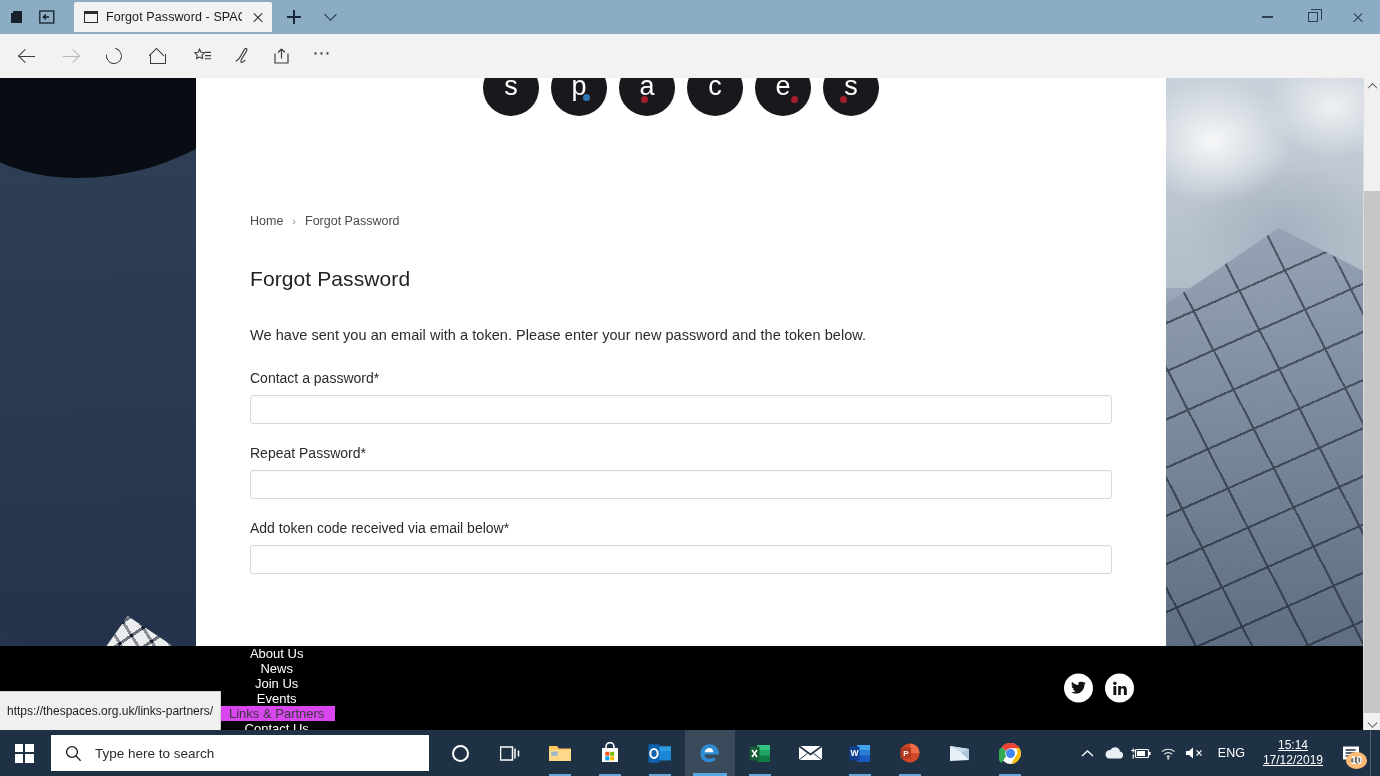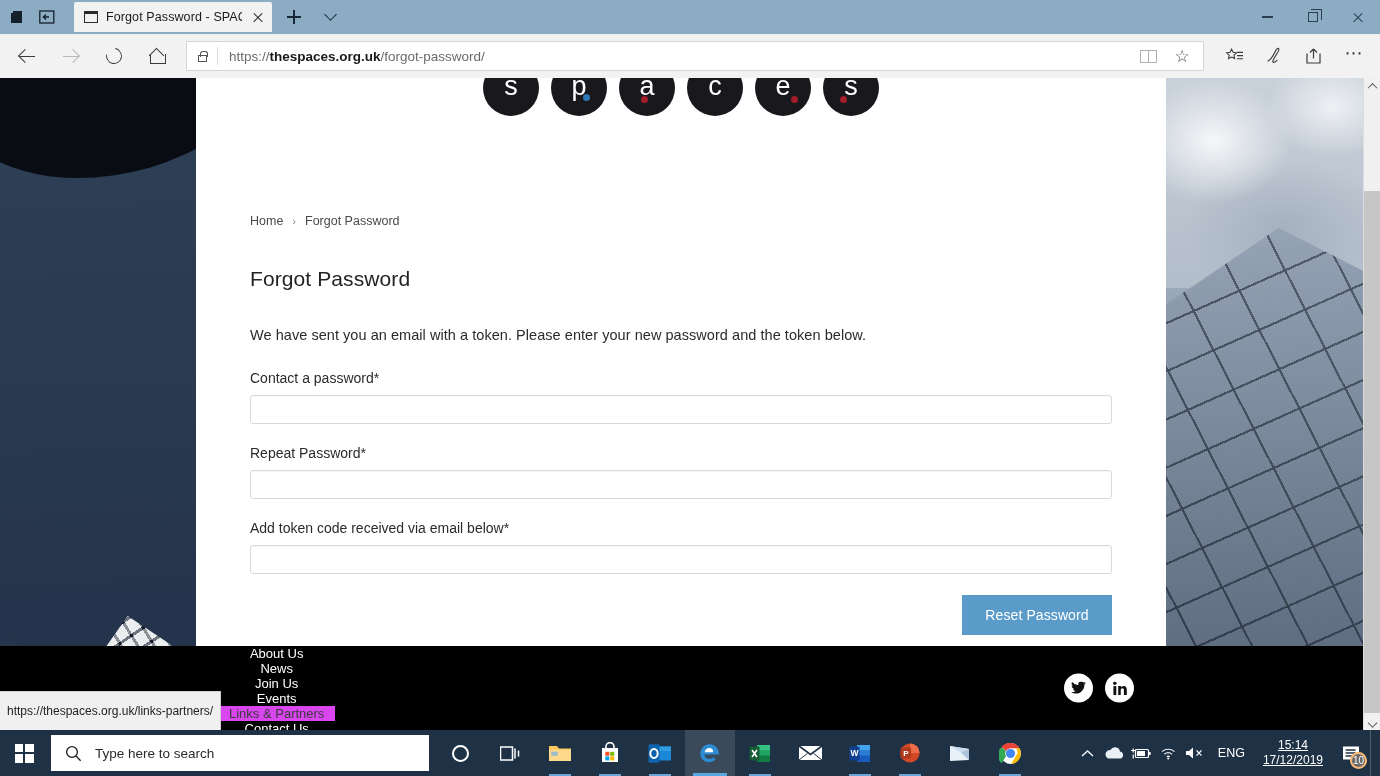--- a/index.html
+++ b/index.html
@@ -255,21 +255,21 @@
   .tb-task.open:after  { content:""; position:absolute; left:14px; right:14px; bottom:0; height:2.5px; background:#6aa5d8; }
 
   .tray { margin-left:auto; display:flex; align-items:center; height:46px; padding-right:3px; }
   .tray-ic { width:27px; height:46px; display:flex; align-items:center; justify-content:center; color:#fff; }
   .tray-lang { color:#fff; font-size:12.5px; padding:0 9px; }
   .clock { color:#fff; font-size:12px; line-height:15px; text-align:center; padding:0 9px;text-decoration:underline; }
   .notif { width:38px; height:46px; display:flex; align-items:center; justify-content:center; position:relative; }
   .notif-badge {
     position:absolute; right:3px; bottom:7px; min-width:17px; height:17px;
     border-radius:50%; background:#6b6b6b; color:#fff; font-size:10px;
-    display:flex; align-items:center; justify-content:center; border:2px solid #fdba74;
+    display:flex; align-items:center; justify-content:center; border:5px solid #fdba74;font-weight:bold;
   }
   .showdesk { width:7px; height:46px; border-left:1px solid #51606e; }
 </style>
 </head>
 <body>
 
 <div class="browser">
 
   <div class="titlebar">
     <div class="tb-left">
@@ -317,35 +317,20 @@
     <div class="navbtn">
         <span class="arrow-r"></span>
       </div>
     <div class="navbtn">
         <span class="reload"></span>
       </div>
     <div class="navbtn">
         <span class="home-ic"></span>
       </div>
 
-    <div class="urlbar">
-      <span class="lock">
-          <span class="lock-s"></span>
-        </span>
-      <span class="url-sep"></span>
-      <span class="url-text"><span>https://</span><b>thespaces.org.uk</b><span>/forgot-password/</span></span>
-      <span class="url-icons">
-        <span class="ubtn">
-            <span class="book-ic"></span>
-          </span>
-        <span class="ubtn">
-            <span class="star">☆</span>
-          </span>
-      </span>
-    </div>
 
     <div class="navicons">
       <div class="nbtn">
         <svg width="19" height="17" viewBox="0 0 19 17">
             <path d="M6.6 1.2l1.5 3.1 3.4.5-2.5 2.4.6 3.4-3-1.6-3 1.6.6-3.4L1.7 4.8l3.4-.5z" fill="none" stroke="#3b3b3b" stroke-width="1.1"></path>
             <path d="M12 4.4h6M12 7.6h6M12 10.8h6" stroke="#3b3b3b" stroke-width="1.1"></path>
           </svg>
       </div>
       <div class="nbtn">
         <svg width="20" height="18" viewBox="0 0 20 18">
@@ -421,23 +406,20 @@
             <label>Contact a password*</label>
             <input type="password" placeholder="" style="">
           </div>
           <div class="field">
             <label>Repeat Password*</label>
             <input type="password" placeholder="" style="">
           </div>
           <div class="field">
             <label>Add token code received via email below*</label>
             <input type="text" placeholder="" style="">
-          </div>
-          <div class="btn-row">
-            <button class="btn-reset">Reset Password</button>
           </div>
         </div>
       </div>
     </div>
 
     <div class="footer">
       <div class="footer-inner">
         <nav class="fnav">
             <a href="#" class="fnav-item">About Us</a>
             <span class="fnav-sep"></span>

